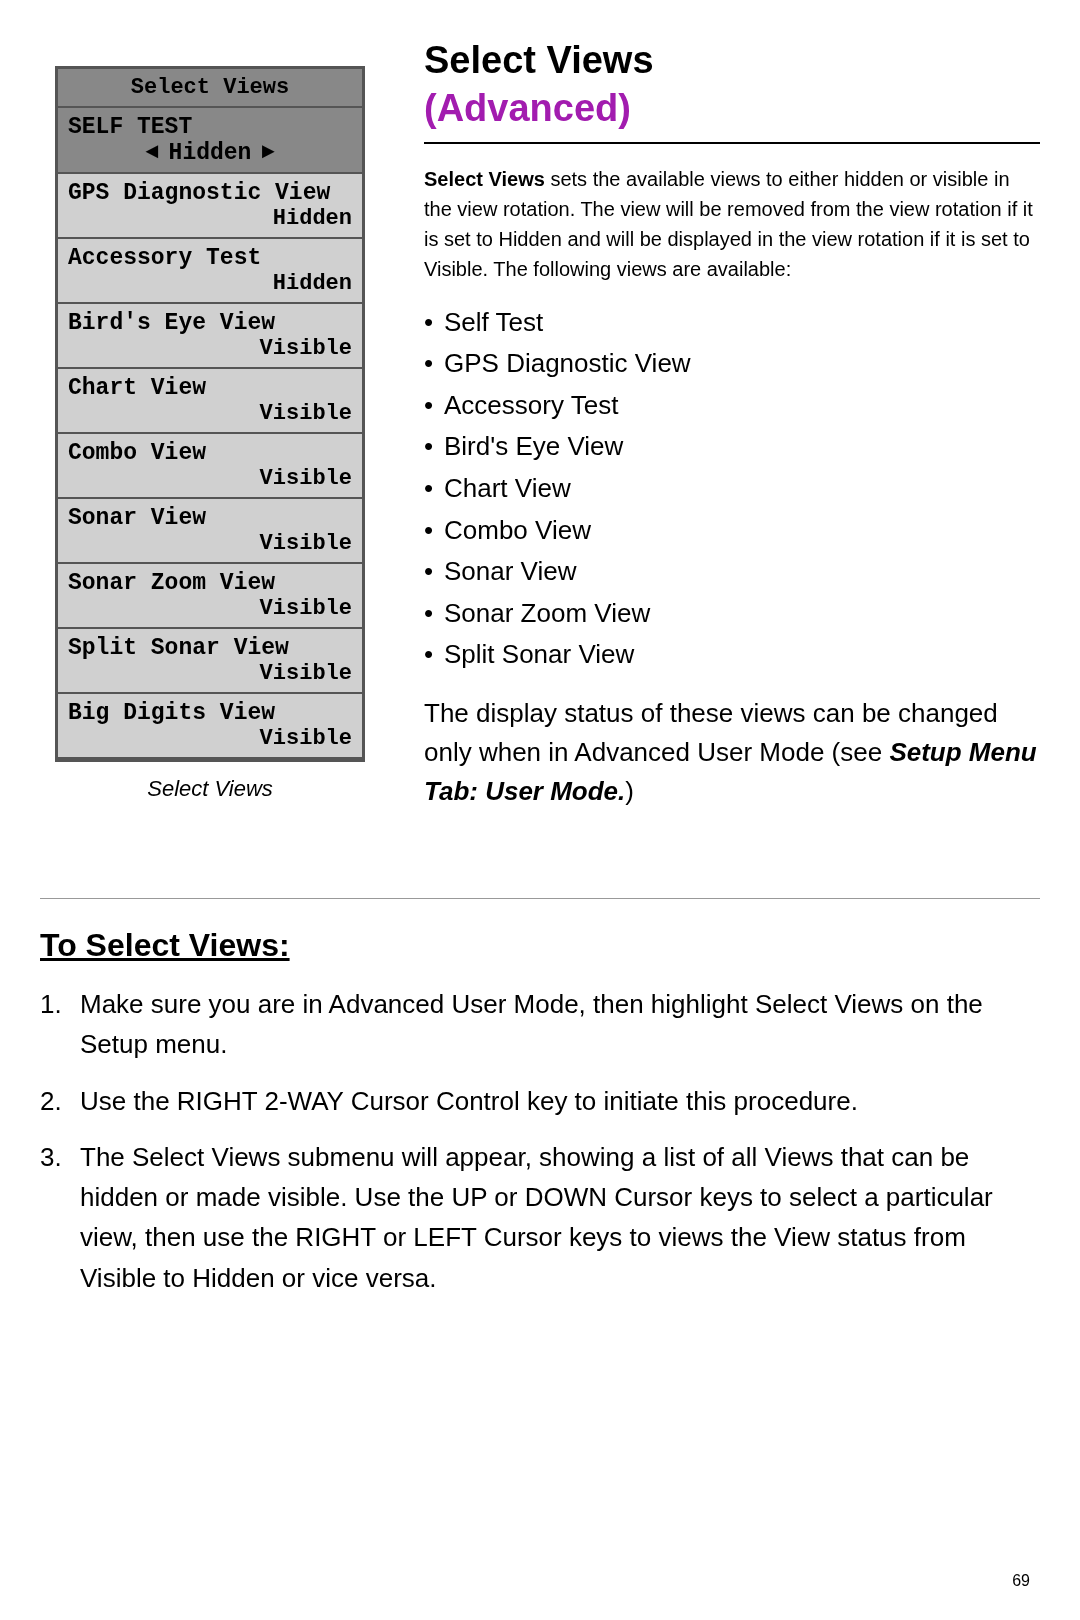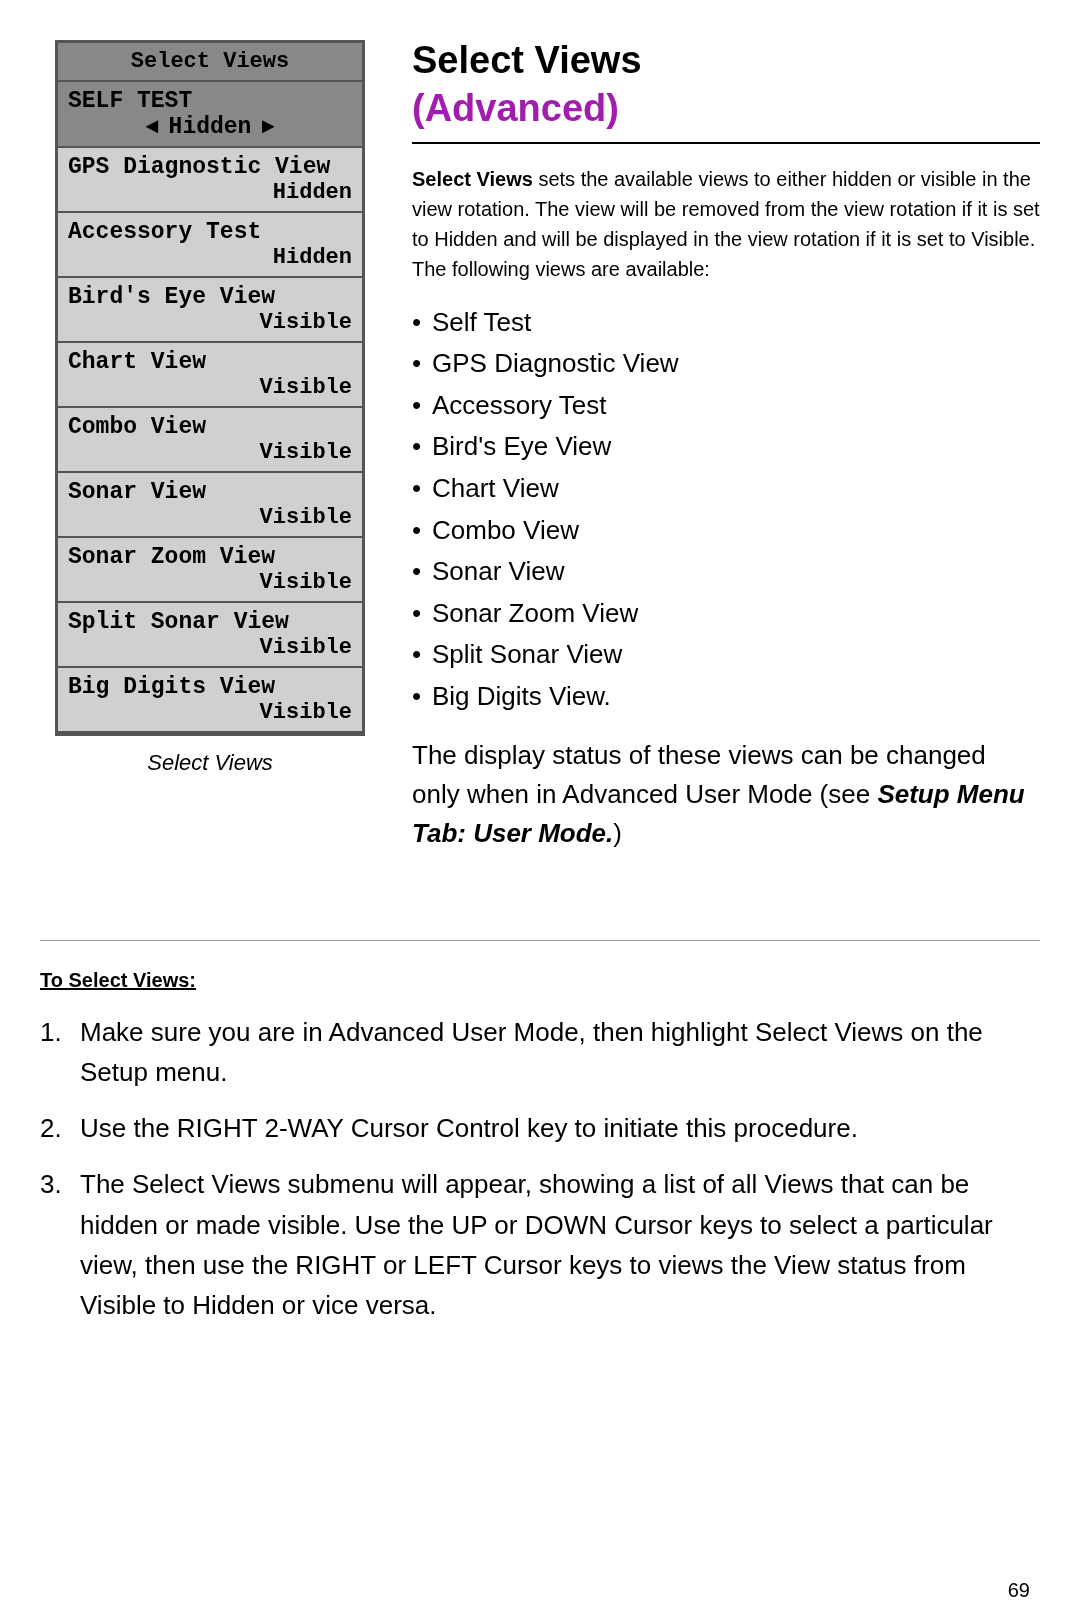--- a/index.html
+++ b/index.html
@@ -10,22 +10,22 @@
       font-family: Arial, sans-serif;
       font-size: 28px;
       color: #000000;
       position: relative;
     }
 
     .page-container {
       display: flex;
       flex-direction: row;
       padding: 40px 40px 40px 40px;
-      gap: 32px;
-      align-items: flex-start;
+      gap: 44px;
+      align-items: center;
     }
 
     
     .left-panel {
       width: 340px;
       flex-shrink: 0;
       display: flex;
       flex-direction: column;
       align-items: center;
     }
@@ -173,21 +173,21 @@
       padding: 30px 40px 40px 40px;
     }
 
     .bottom-divider {
       border: none;
       border-top: 1px solid #999;
       margin-bottom: 28px;
     }
 
     .to-select-heading {
-      font-size: 20px;
+      font-size: 32px;
       font-weight: bold;
       text-decoration: underline;
       color: #000;
       margin-bottom: 20px;
     }
 
     .numbered-list {
       list-style: none;
       padding: 0;
       margin: 0;
@@ -203,23 +203,23 @@
     }
 
     .numbered-list li .num {
       position: absolute;
       left: 0;
       top: 0;
     }
 
     .page-number {
       position: absolute;
-      bottom: 18px;
+      bottom: 30px;
       right: 50px;
-      font-size: 20px;
+      font-size: 16px;
       color: #000;
     }
   </style>
 </head>
 <body>
 
 <div class="page-container">
 
   <div class="left-panel">
     <div class="menu-box">
@@ -295,21 +295,20 @@
     <ul class="bullet-list">
       <li>Self Test</li>
       <li>GPS Diagnostic View</li>
       <li>Accessory Test</li>
       <li>Bird's Eye View</li>
       <li>Chart View</li>
       <li>Combo View</li>
       <li>Sonar View</li>
       <li>Sonar Zoom View</li>
       <li>Split Sonar View</li>
-      <li>Big Digits View.</li>
     </ul>
 
     <p class="note-text">
       <span>The display status of these views can be changed only when in Advanced User Mode (see </span><em>Setup Menu Tab: User Mode.</em><span>)</span>
     </p>
   </div>
 </div>
 
 <div class="bottom-section">
   <hr class="bottom-divider">

